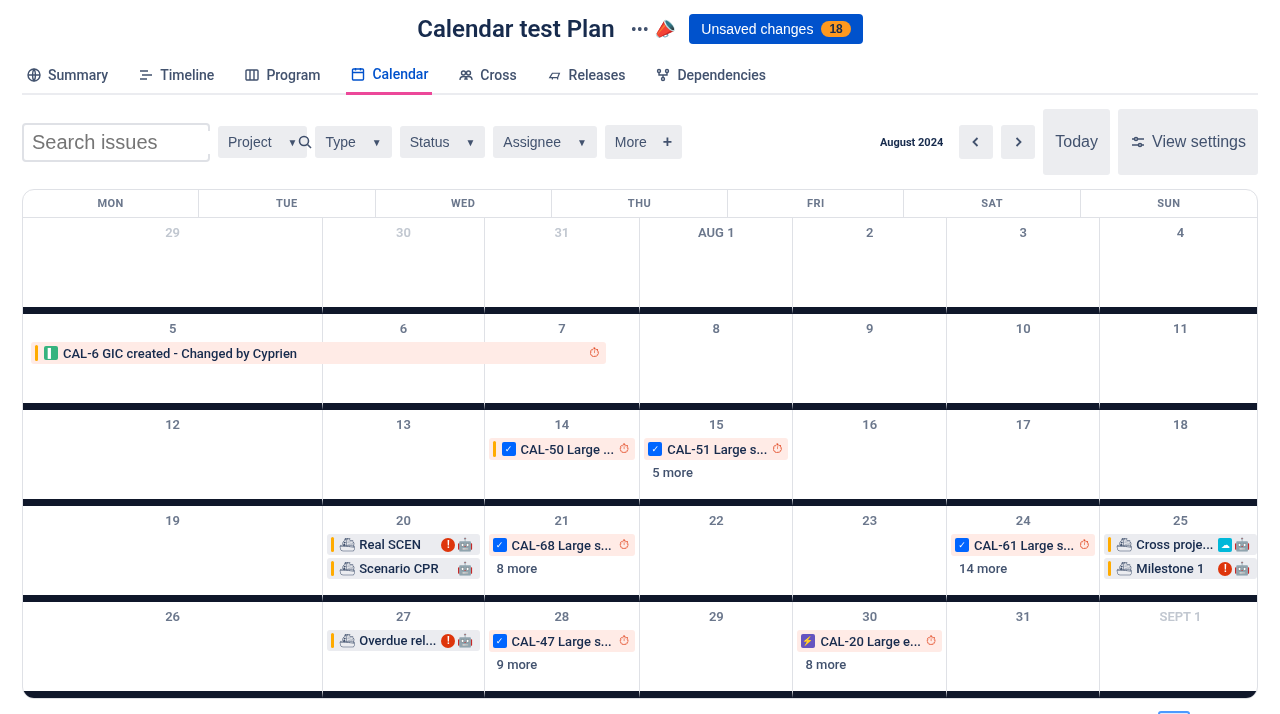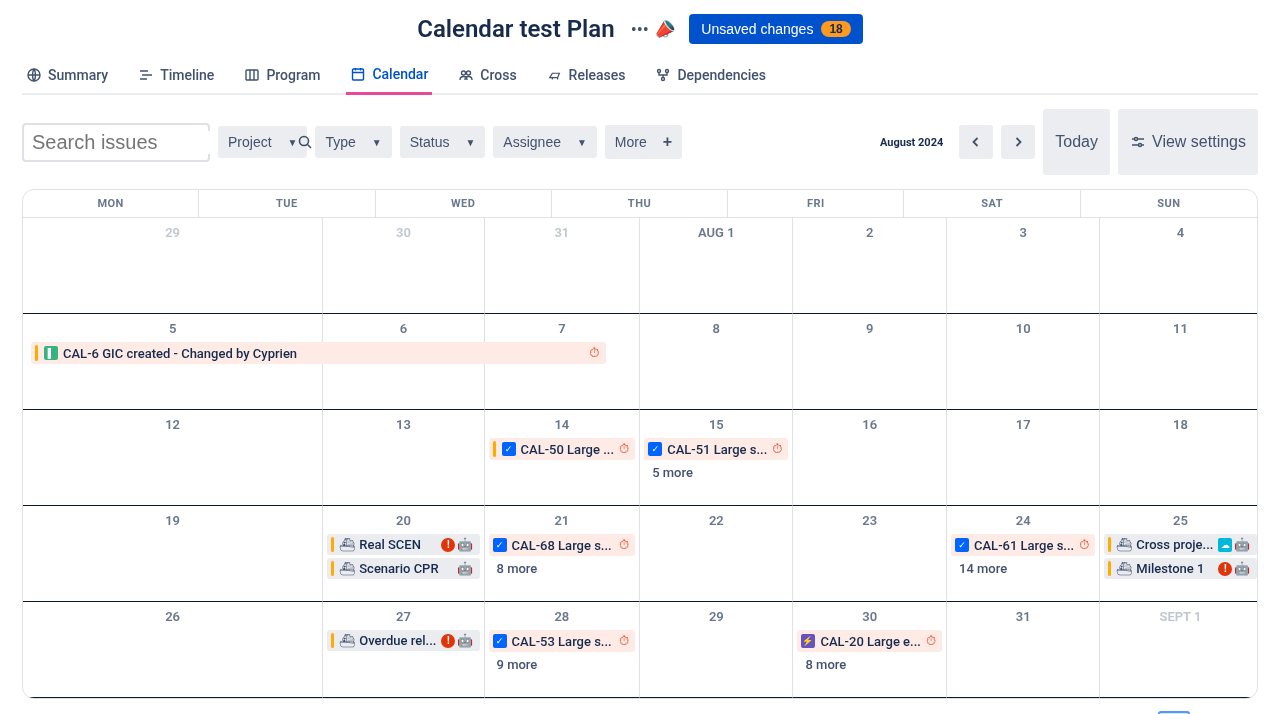--- a/index.html
+++ b/index.html
@@ -33,21 +33,21 @@
   .month-label { font-weight: 700; margin-right: 8px; color: #172b4d; font-size: 11px;}
   .nav-btn { background: rgba(9,30,66,0.08); border: none; border-radius: 3px; width: 34px; height: 34px; display: flex; align-items: center; justify-content: center; cursor: pointer; font-size: 14px; color: #42526e; }
   .today-btn, .view-settings-btn { background: rgba(9,30,66,0.08); border: none; border-radius: 3px; padding: 24px 12px; font-size: 16px; color: #42526e; font-weight:500; cursor: pointer; display:flex; align-items:center; gap:6px; }
 
   .calendar { margin: 0 22px; border: 1px solid #dfe1e6; border-radius: 12px; overflow: hidden; }
   .cal-head { display: grid; grid-template-columns: repeat(7, 1fr); }
   .cal-head-cell { text-align: center; padding: 7px 0; font-size: 11px; font-weight: 700; color: #6b778c; letter-spacing: 0.5px; border-right: 1px solid #dfe1e6; border-bottom: 1px solid #dfe1e6; }
   .cal-head-cell:last-child { border-right: none; }
 
   .cal-body { display: grid; grid-template-columns: repeat(7, 1fr); }
-  .cal-cell { border-right: 1px solid #dfe1e6; border-bottom: 1px solid #0f172a; min-height: 96px; padding: 4px 0 3px 0; position: relative; }
+  .cal-cell { border-right: 1px solid #dfe1e6; border-bottom: 7px solid #0f172a; min-height: 96px; padding: 4px 0 3px 0; position: relative; }
   .cal-cell:nth-child(7n) { border-right: none; }
   .cal-date { text-align: center; font-size: 13px; font-weight: 600; color: #6b778c; padding: 3px 0 6px 0; }
   .cal-date.outside { color: #c1c7d0; }
   .events { display: flex; flex-direction: column; gap: 3px; padding: 0 4px; }
   .event { display: flex; align-items: center; gap: 5px; border-radius: 3px; padding: 3px 6px 3px 4px; font-size: 13px; font-weight: 500; overflow: hidden; white-space: nowrap; cursor: pointer; position:relative;}
   .event .bar { width: 3px; align-self: stretch; border-radius: 2px; background: #ffab00; flex-shrink:0; margin-right:1px;}
   .event.pink { background: #ffebe6; color: #172b4d; }
   .event.gray { background: #ebecf0; color: #172b4d; }
   .ev-icon { width: 14px; height: 14px; border-radius: 2px; display: inline-flex; align-items: center; justify-content: center; font-size: 9px; color: #fff; flex-shrink:0; }
   .ev-icon.story { background: #36b37e; }
@@ -421,21 +421,21 @@
               <span class="ev-avatar">🤖</span>
             </span>
         </div>
       </div>
     </div>
     <div class="cal-cell">
       <div class="cal-date">28</div>
       <div class="events">
         <div class="event pink">
           <span class="ev-icon task">✓</span>
-          <span class="ev-text">CAL-53 Large s...</span>
+          <span class="ev-text">CAL-47 Large s...</span>
           <span class="ev-tail">
               <span class="ev-overdue">⏱</span>
             </span>
         </div>
         <div class="more-link">9 more</div>
       </div>
     </div>
     <div class="cal-cell">
         <div class="cal-date">29</div>
       </div>

